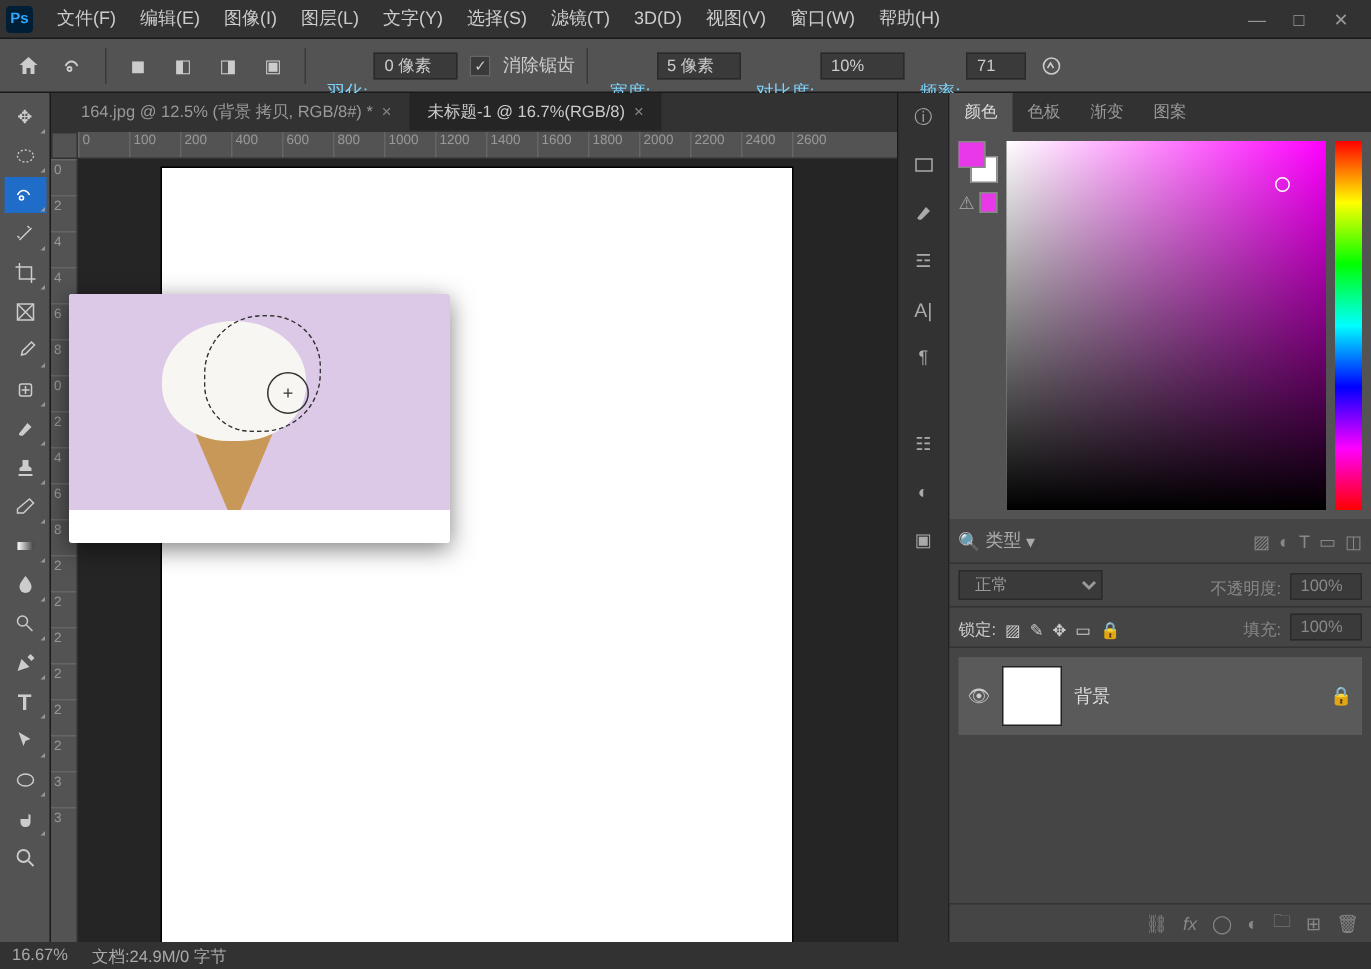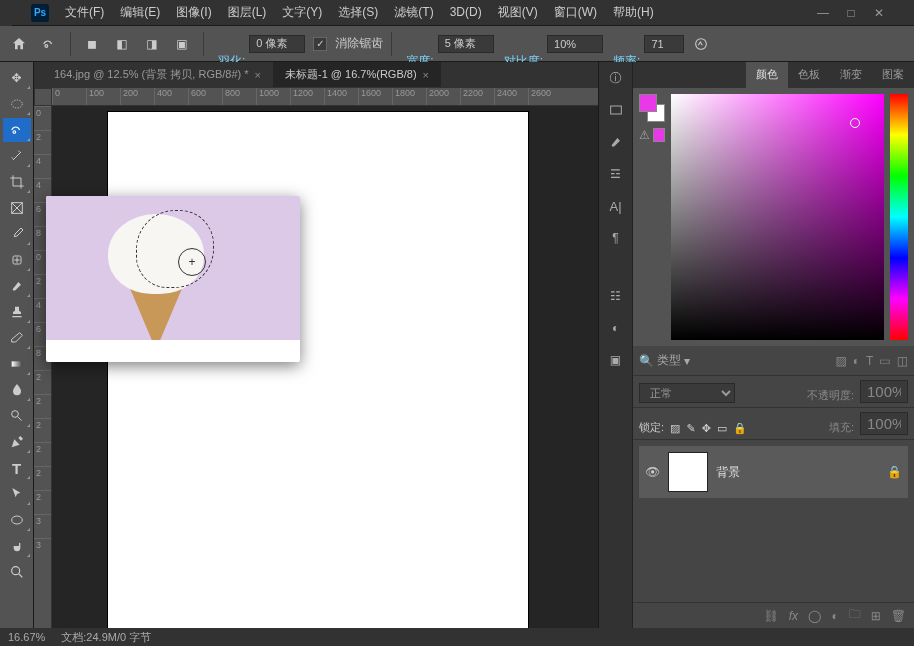--- a/index.html
+++ b/index.html
@@ -1,18 +1,18 @@
 <!DOCTYPE html>
 <html><head>
 <meta charset="utf-8">
 <style>
 * { margin: 0; padding: 0; box-sizing: border-box; font-family: "Microsoft YaHei", sans-serif; }
 body { width: 914px; height: 646px; background: #323232; color: #ccc; font-size: 12px; overflow: hidden; position: relative; }
 
-.titlebar { height: 26px; background: #323232; display: flex; align-items: center; padding: 0 19px; border-bottom: 1px solid #1a1a1a; margin-left: 12px; }
+.titlebar { height: 26px; background: #323232; display: flex; align-items: center; padding: 0 4px; border-bottom: 1px solid #1a1a1a; }
 .ps-logo { width: 18px; height: 18px; background: #001e36; border-radius: 3px; display: flex; align-items: center; justify-content: center; color: #31a8ff; font-weight: bold; font-size: 10px; margin-right: 8px; }
 .menu-item { padding: 4px 8px; cursor: pointer; color: #ccc; }
 .win-controls { margin-left: auto; display: flex; gap: 12px; padding-right: 8px; }
 .win-btn { width: 16px; height: 16px; display: flex; align-items: center; justify-content: center; cursor: pointer; color: #999; }
 
 .options-bar { height: 36px; background: #535353; display: flex; align-items: center; padding: 0 6px; border-bottom: 1px solid #1a1a1a; gap: 4px; }
 .home-btn, .tool-btn { width: 26px; height: 26px; display: flex; align-items: center; justify-content: center; cursor: pointer; color: #ccc; }
 .divider-v { width: 1px; height: 24px; background: #3a3a3a; margin: 0 4px; }
 .opt-label { color: #7dd3fc; margin-left: 6px; margin-top: 36px; }
 .opt-input { background: #3a3a3a; border: 1px solid #2a2a2a; color: #ccc; padding: 2px 6px; width: 56px; font-size: 11px; }
@@ -36,21 +36,21 @@
 .ruler-h span { flex: 0 0 34px; text-align: left; padding-left: 2px; border-left: 1px solid #666; }
 .ruler-v { position: absolute; top: 18px; left: 0; bottom: 0; width: 18px; background: #535353; border-right: 1px solid #333; display: flex; flex-direction: column; font-size: 9px; color: #999; overflow: hidden; }
 .ruler-v span { flex: 0 0 24px; text-align: left; padding-top: 1px; writing-mode: horizontal-tb; border-top: 1px solid #666; padding-left: 2px; }
 .ruler-corner { position: absolute; top: 0; left: 0; width: 18px; height: 18px; background: #535353; border: 1px solid #333; }
 .canvas { position: absolute; top: 24px; left: 74px; width: 420px; height: 560px; background: #fff; box-shadow: 0 0 0 1px #000; }
 
 .right-dock { width: 316px; display: flex; background: #323232; border-left: 1px solid #1a1a1a; }
 .mini-panels { width: 34px; background: #323232; border-right: 1px solid #222; display: flex; flex-direction: column; align-items: center; padding-top: 6px; gap: 12px; }
 .mini-panel-icon { width: 20px; height: 20px; color: #aaa; cursor: pointer; display: flex; align-items: center; justify-content: center; }
 .panels { flex: 1; display: flex; flex-direction: column; }
-.panel-tabs { height: 26px; display: flex; background: #323232; justify-content: flex-end; }
+.panel-tabs { height: 26px; display: flex; background: #323232; }
 .ptab { padding: 5px 10px; color: #999; cursor: pointer; font-size: 11px; }
 .ptab.active { background: #535353; color: #ddd; }
 
 .color-panel { background: #535353; padding: 6px; display: flex; gap: 6px; height: 258px; }
 .swatch-col { width: 26px; display: flex; flex-direction: column; gap: 6px; }
 .swatch-pair { position: relative; height: 28px; }
 .fg { position: absolute; top: 0; left: 0; width: 18px; height: 18px; background: #e838e8; border: 1px solid #888; z-index: 2; }
 .bg { position: absolute; bottom: 0; right: 0; width: 18px; height: 18px; background: #fff; border: 1px solid #888; }
 .warn-tri { color: #aaa; font-size: 12px; }
 .sm-swatch { width: 14px; height: 14px; background: #e838e8; border: 1px solid #888; }
@@ -58,21 +58,21 @@
 .picker-ring { position: absolute; top: 24px; right: 24px; width: 10px; height: 10px; border: 1px solid #fff; border-radius: 50%; }
 .hue { width: 18px; background: linear-gradient(to bottom, #f00, #ff0, #0f0, #0ff, #00f, #f0f, #f00); }
 
 .layers-panel { background: #454545; flex: 1; display: flex; flex-direction: column; }
 .layer-controls { padding: 6px; display: flex; align-items: center; gap: 4px; border-bottom: 1px solid #333; }
 .l-search { flex: 0 0 90px; display: flex; align-items: center; gap: 3px; color: #aaa; }
 .l-icons { display: flex; gap: 6px; margin-left: auto; color: #888; }
 .blend-row, .lock-row { padding: 4px 6px; display: flex; align-items: flex-end; gap: 6px; border-bottom: 1px solid #333; font-size: 11px; }
 .blend-select { background: #3a3a3a; border: 1px solid #2a2a2a; color: #999; padding: 2px 18px 2px 6px; width: 96px; font-size: 11px; }
 .opacity-label { color: #888; margin-left: auto; }
-.opacity-val { background: #3a3a3a; border: 1px solid #2a2a2a; color: #888; padding: 2px 6px; width: 48px; font-size: 15px; }
+.opacity-val { background: #3a3a3a; border: 1px solid #2a2a2a; color: #888; padding: 2px 6px; width: 48px; font-size: 11px; }
 .layer-list { flex: 1; background: #454545; padding: 6px; }
 .layer-item { display: flex; align-items: center; gap: 8px; background: #5a5a5a; padding: 6px; }
 .eye { color: #ccc; cursor: pointer; }
 .thumb { width: 40px; height: 40px; background: #fff; border: 1px solid #222; }
 .layer-name { color: #ddd; }
 .lock-ic { margin-left: auto; color: #aaa; }
 .layer-footer { height: 26px; display: flex; align-items: center; justify-content: flex-end; gap: 10px; padding: 0 8px; color: #888; border-top: 1px solid #333; }
 
 .status { height: 18px; background: #323232; display: flex; align-items: center; padding: 0 8px; color: #aaa; font-size: 11px; gap: 16px; }
 

